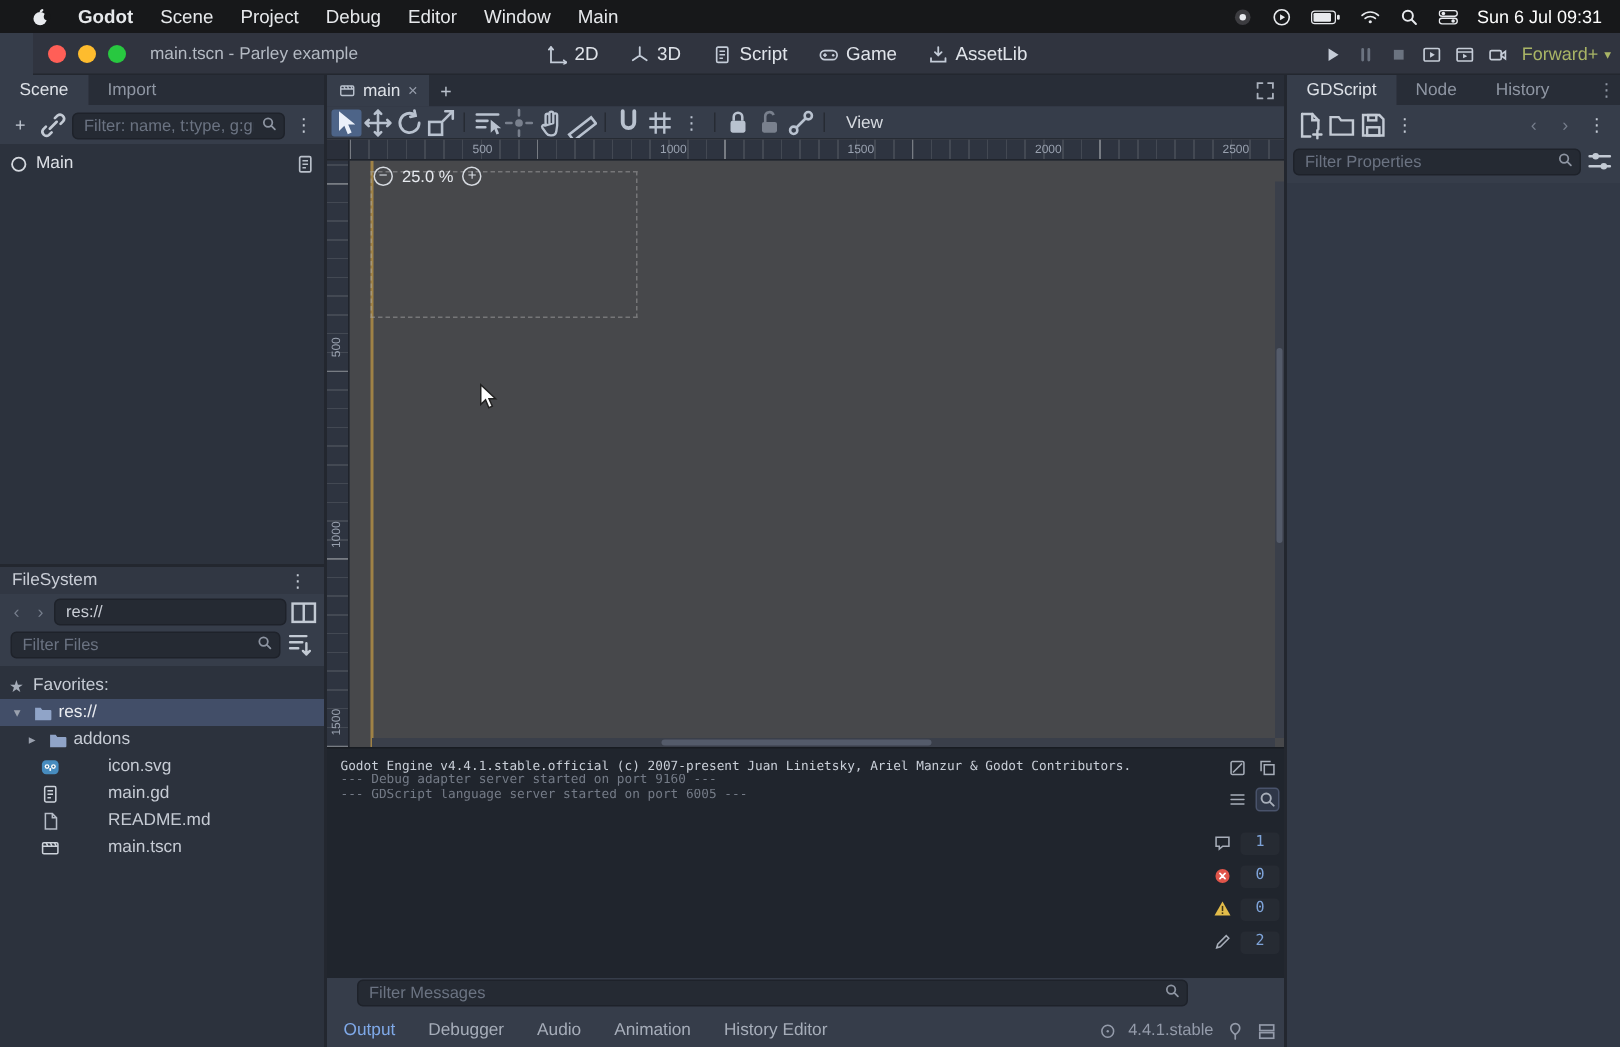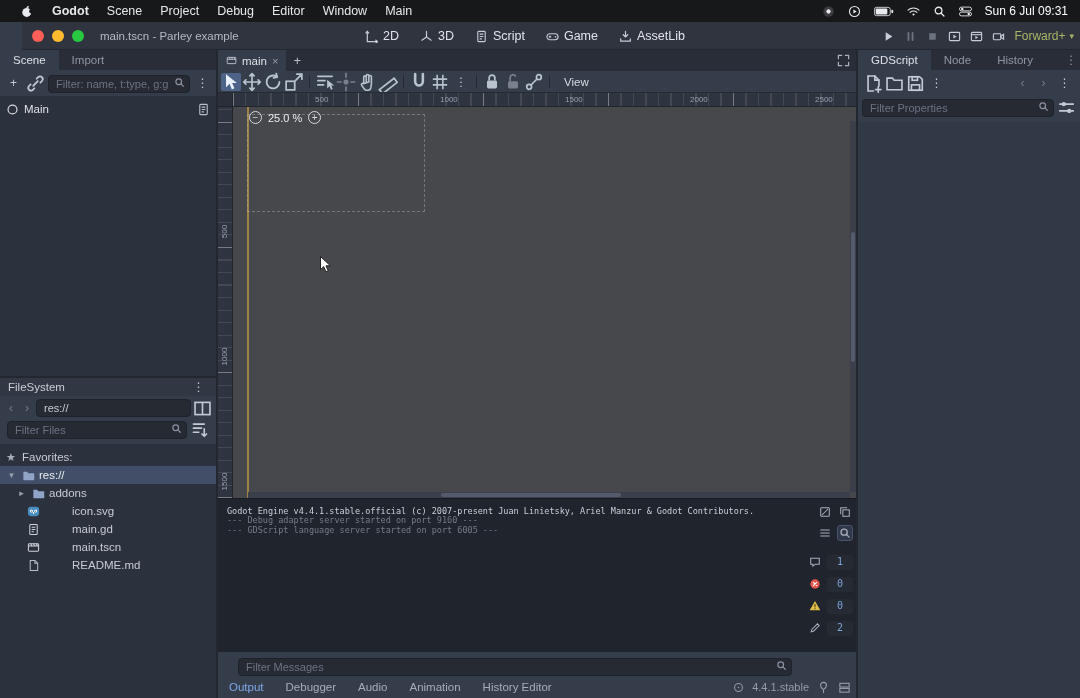--- a/index.html
+++ b/index.html
@@ -115,21 +115,21 @@
   .olog-line.dim { color:#747b87; }
   .oside { position:absolute; right:3px; top:5px; display:flex; flex-direction:column; align-items:flex-end; gap:5px; font-family:"Liberation Sans", sans-serif; }
   .oside-row { display:flex; gap:4px; align-items:center; }
   .oicon { width:16px; height:16px; display:flex; align-items:center; justify-content:center; color:#a7aeb9; }
   .oicon svg { width:12px; height:12px; }
   .oicon.boxed { border:1px solid #49536b; background:#2f3748; border-radius:3px; }
   .obadges { display:flex; flex-direction:column; gap:6px; margin-top:8px; }
   .obadge-count { min-width:26px; height:15px; background:#262b33; border-radius:3px; color:#7ea3d8; font-size:10px;
                   display:flex; align-items:center; justify-content:center; font-family:"DejaVu Sans Mono", monospace; padding:0 4px; }
 
-  .filter-msgs { height:24px; flex:none; display:flex; align-items:flex-end; padding:0 20px; background:#363d4a; }
+  .filter-msgs { height:24px; flex:none; display:flex; align-items:flex-start; padding:0 20px; background:#363d4a; }
   .filter-msgs .filter-wrap { margin-right:44px; }
 
   .bottom-bar { height:22px; flex:none; display:flex; align-items:center; background:#363d4a; font-size:11.5px; }
   .bb-tab { padding:0 11px; color:#a6adb9; height:100%; display:flex; align-items:center; }
   .bb-tab.active { color:#7fa9e8; }
   .bb-right { margin-left:auto; display:flex; align-items:center; gap:8px; padding-right:5px; color:#949baa; font-size:11px; }
   .bb-right .ic { color:#949baa; }
 
   
   .insp-toolbar { height:26px; display:flex; align-items:center; gap:2px; padding:0 6px; flex:none; }
@@ -419,35 +419,35 @@
         <span class="fs-ico">
             <svg viewBox="0 0 14 14" stroke="#cdd3db" fill="none" stroke-width="1.1">
               <rect x="3" y="1.5" width="8" height="11" rx="1"></rect>
               <path d="M5 4.5h4M5 7h4M5 9.5h2.5"></path>
             </svg>
           </span>
         <span>main.gd</span>
       </div>
       <div class="fs-row indent2">
         <span class="fs-ico">
+            <svg viewBox="0 0 14 14" stroke="#b6bdc8" fill="none" stroke-width="1.1">
+              <path d="M3.5 1.5h5l3 3v8h-8z"></path>
+              <path d="M8.5 1.5v3h3"></path>
+            </svg>
+          </span>
+        <span>README.md</span>
+      </div>
+      <div class="fs-row indent2">
+        <span class="fs-ico">
             <svg viewBox="0 0 14 14" stroke="#cdd3db" fill="none" stroke-width="1.1">
               <rect x="1.5" y="3" width="11" height="8" rx="1"></rect>
               <path d="M1.5 5.5h11M4 3l1.3 2.5M7 3l1.3 2.5M10 3l1.3 2.5"></path>
             </svg>
           </span>
         <span>main.tscn</span>
-      </div>
-      <div class="fs-row indent2">
-        <span class="fs-ico">
-            <svg viewBox="0 0 14 14" stroke="#b6bdc8" fill="none" stroke-width="1.1">
-              <path d="M3.5 1.5h5l3 3v8h-8z"></path>
-              <path d="M8.5 1.5v3h3"></path>
-            </svg>
-          </span>
-        <span>README.md</span>
       </div>
     </div>
   </div>
 
   <div class="center">
 
     <div class="ctab-bar">
       <span class="ctab">
         <span class="ic sm">
             <svg viewBox="0 0 14 14" stroke="currentColor" fill="none" stroke-width="1.2">

